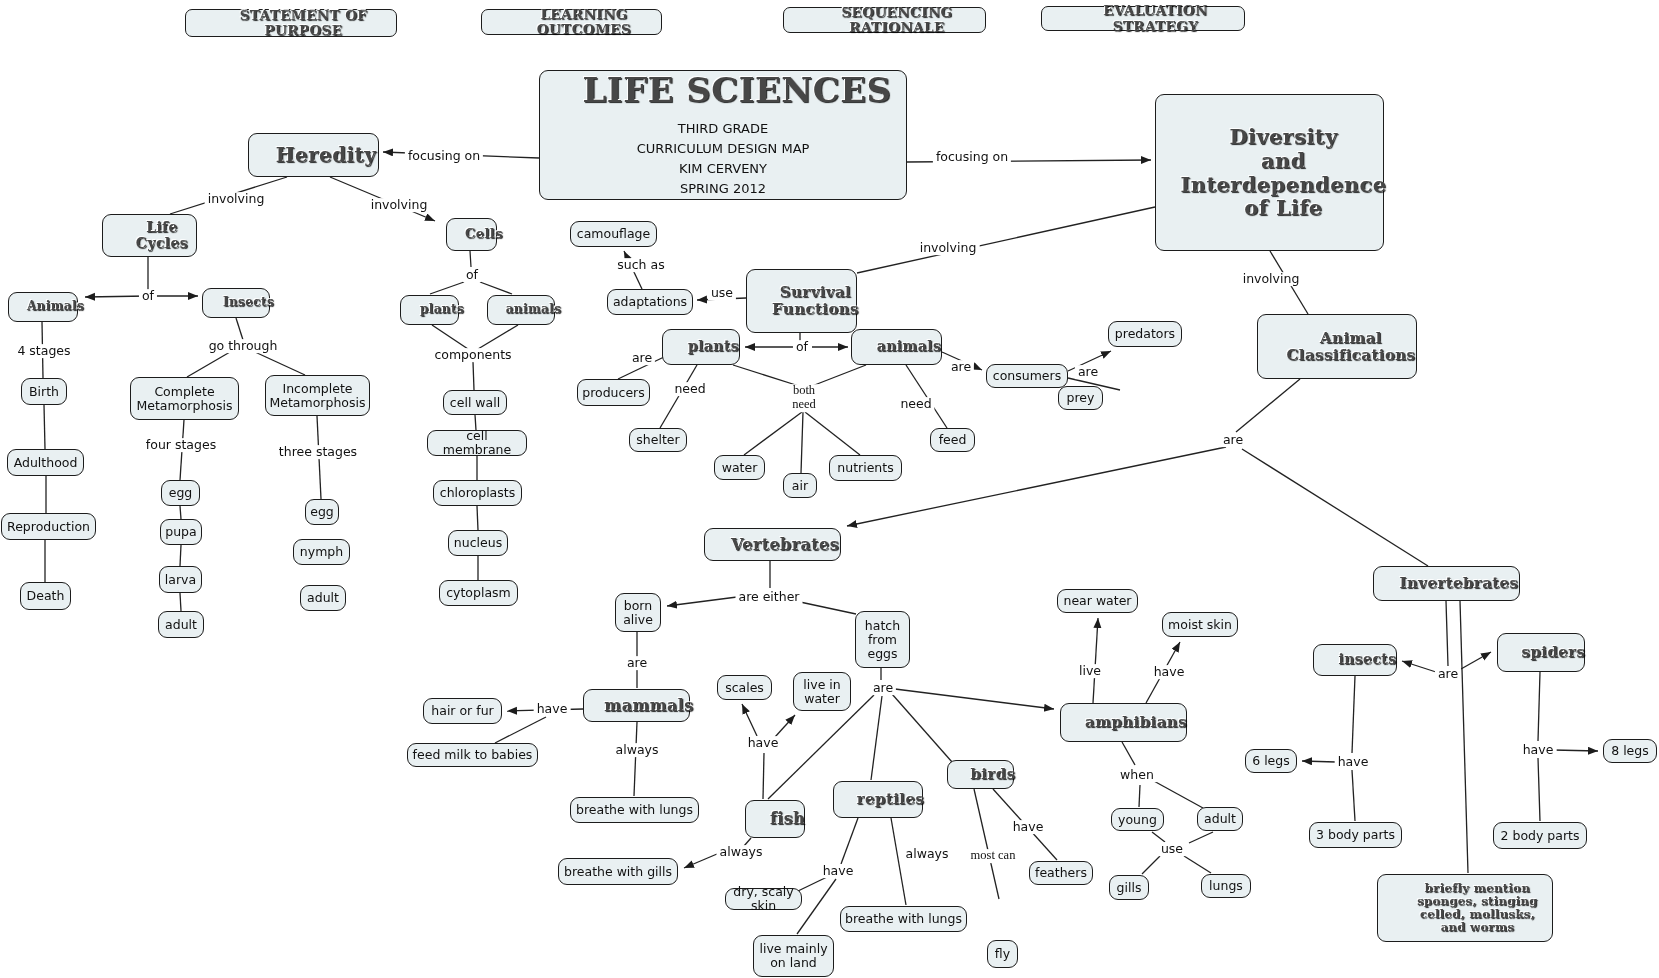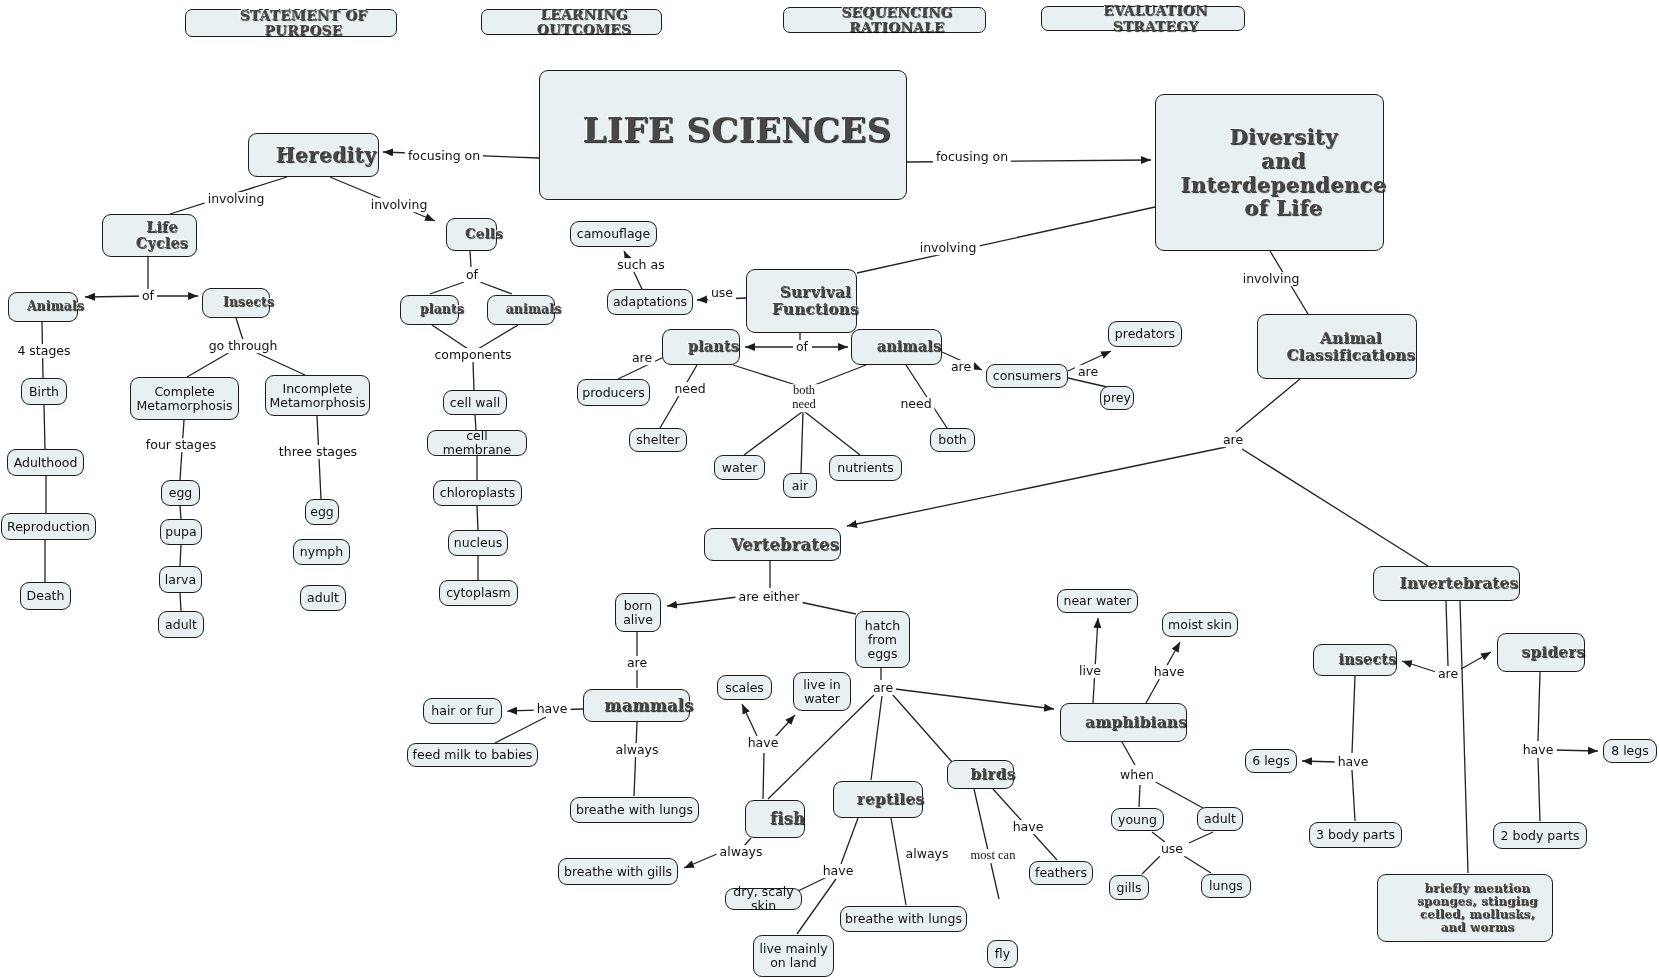--- a/index.html
+++ b/index.html
@@ -124,20 +124,26 @@
     <line class="edge" x1="1460" y1="601" x2="1468" y2="873"></line>
   </svg>
 
   <div class="node tab fancy" style="left:185px;top:9px;width:212px;height:28px;font-size:13.5px">STATEMENT OF PURPOSE</div>
   <div class="node tab fancy" style="left:481px;top:9px;width:181px;height:26px;font-size:13.5px">LEARNING OUTCOMES</div>
   <div class="node tab fancy" style="left:783px;top:7px;width:203px;height:26px;font-size:13.5px">SEQUENCING RATIONALE</div>
   <div class="node tab fancy" style="left:1041px;top:6px;width:204px;height:25px;font-size:13.5px">EVALUATION STRATEGY</div>
 
   <div class="node title-box" style="left:539px;top:70px;width:368px;height:130px">
     <div class="big fancy">LIFE SCIENCES</div>
+    <div class="sub">
+      <div>THIRD GRADE</div>
+      <div>CURRICULUM DESIGN MAP</div>
+      <div>KIM CERVENY</div>
+      <div>SPRING 2012</div>
+    </div>
   </div>
 
   <div class="node fancy" style="left:248px;top:133px;width:131px;height:44px;font-size:20px">Heredity</div>
 
   <div class="node" style="left:1155px;top:94px;width:229px;height:157px">
     <div class="fancy" style="font-size:21px">Diversity</div>
     <div class="fancy" style="font-size:21px">and</div>
     <div class="fancy" style="font-size:21px">Interdependence</div>
     <div class="fancy" style="font-size:21px">of Life</div>
   </div>
@@ -176,24 +182,24 @@
   <div class="node" style="left:448px;top:530px;width:60px;height:26px">nucleus</div>
   <div class="node" style="left:439px;top:580px;width:79px;height:26px">cytoplasm</div>
 
   <div class="node fancy" style="left:662px;top:329px;width:78px;height:36px;font-size:14px">plants</div>
   <div class="node fancy" style="left:851px;top:329px;width:91px;height:36px;font-size:14px">animals</div>
   <div class="node" style="left:577px;top:379px;width:73px;height:27px">producers</div>
   <div class="node" style="left:629px;top:428px;width:58px;height:24px">shelter</div>
   <div class="node" style="left:714px;top:455px;width:51px;height:25px">water</div>
   <div class="node" style="left:783px;top:473px;width:34px;height:25px">air</div>
   <div class="node" style="left:829px;top:455px;width:73px;height:26px">nutrients</div>
-  <div class="node" style="left:930px;top:428px;width:45px;height:24px">both</div>
+  <div class="node" style="left:930px;top:428px;width:45px;height:24px">feed</div>
   <div class="node" style="left:986px;top:364px;width:82px;height:24px">consumers</div>
   <div class="node" style="left:1108px;top:321px;width:74px;height:26px">predators</div>
-  <div class="node" style="left:1100px;top:386px;width:34px;height:24px">prey</div>
+  <div class="node" style="left:1058px;top:386px;width:45px;height:24px">prey</div>
 
   <div class="node" style="left:1257px;top:314px;width:160px;height:65px">
     <div class="fancy" style="font-size:15px">Animal</div>
     <div class="fancy" style="font-size:15px">Classifications</div>
   </div>
 
   <div class="node fancy" style="left:704px;top:528px;width:137px;height:33px;font-size:16px">Vertebrates</div>
   <div class="node fancy" style="left:1373px;top:566px;width:147px;height:35px;font-size:15px">Invertebrates</div>
   <div class="node" style="left:615px;top:593px;width:46px;height:39px">born alive</div>
   <div class="node" style="left:855px;top:611px;width:55px;height:57px">hatch from eggs</div>

